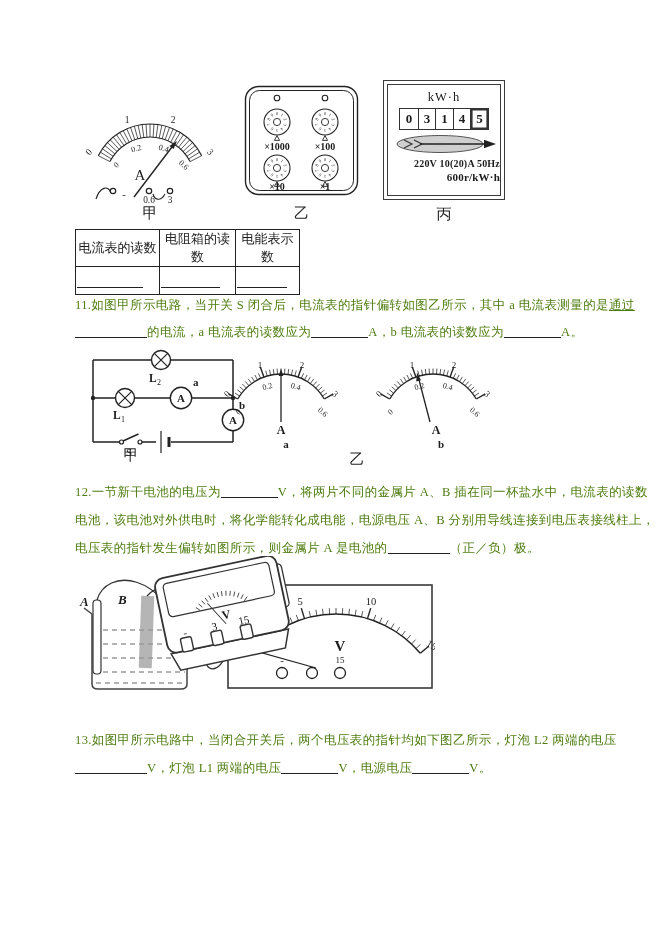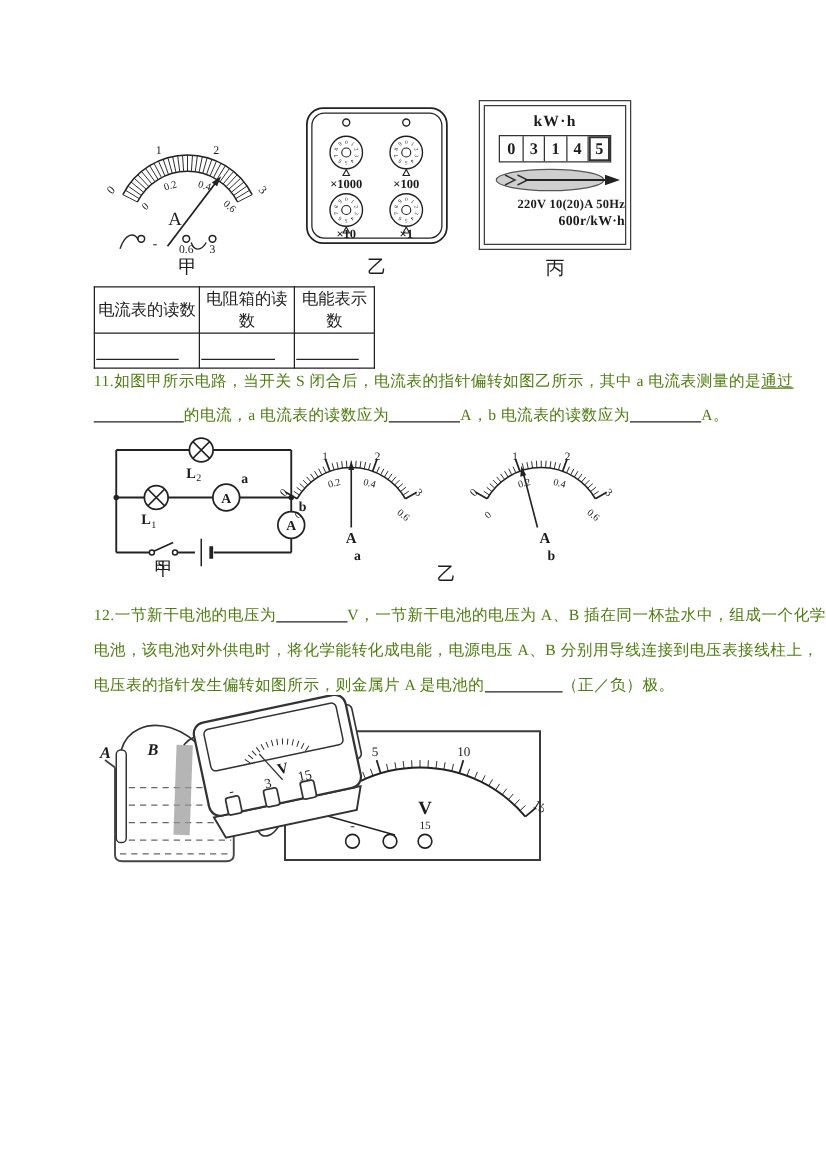--- a/index.html
+++ b/index.html
@@ -21,21 +21,21 @@
   
   .tbl{border-collapse:collapse;font-size:13px;letter-spacing:0}
   .tbl td{border:1.2px solid #222;text-align:center;vertical-align:middle;padding:0 1px}
   .tbl tr.hrow td{height:28px}
   .tbl tr.brow td{height:28px;text-align:left;vertical-align:bottom;padding:0 0 2px 1px}
   .tline{display:inline-block;width:80%;height:3px;border-bottom:1.1px solid #222}
   .c1{width:84px}.c2{width:76px}.c3{width:64px}
   
   .bing{width:122px;height:120px;border:1.5px solid #3c3c3c;padding:3px;background:#fff}
   .bing-in{border:1px solid #3c3c3c;height:100%;padding-top:3px}
-  .bing-unit{text-align:center;font-size:12.5px;font-weight:700;letter-spacing:1px;margin-top:2px}
+  .bing-unit{text-align:center;font-size:12.5px;font-weight:400;letter-spacing:1px;margin-top:2px}
   .bing-digits{display:flex;justify-content:center;width:max-content;margin:3px auto 0;border:1.2px solid #333}
   .bing-digits span{width:17.5px;height:20px;display:flex;align-items:center;justify-content:center;
                     border-left:1px solid #333;font-size:13px;font-weight:700;
                     font-family:"Liberation Serif","DejaVu Serif",serif}
   .bing-digits span:first-child{border-left:none}
   .bing-digits span.dec{box-shadow:inset 0 0 0 1.6px #333}
   .bing-spec{text-align:right;font-size:10px;font-weight:700;margin-top:2px;letter-spacing:.2px}
   .bing-disc{margin:2px auto 0}
 </style>
 </head>
@@ -357,21 +357,21 @@
     <text x="79" y="33" font-size="8" text-anchor="middle" transform="rotate(15 79 33)">0.4</text>
     <text x="105" y="58" font-size="8" text-anchor="middle" transform="rotate(40 105 58)">0.6</text>
     <line x1="62" y1="66" x2="50" y2="20" stroke="#222" stroke-width="1.3"></line>
     <polygon points="49,16.5 53,24.2 48.2,25.4" fill="#222"></polygon>
     <text x="68" y="78" font-size="12" font-weight="600" text-anchor="middle">A</text>
     <text x="73" y="92" font-size="11" font-weight="700" text-anchor="middle">b</text>
   </svg>
   <div class="abs caption" style="left:342px;top:450px;width:30px">乙</div>
 
   <div class="para lh28 abs" style="left:75px;top:478px">
-    <div class="line"><span>12.一节新干电池的电压为</span><span class="blank"></span><span>V，一节新干电池的电压为 A、B 插在同一杯盐水中，组成一个化学</span></div>
+    <div class="line"><span>12.一节新干电池的电压为</span><span class="blank"></span><span>V，将两片不同的金属片 A、B 插在同一杯盐水中，电流表的读数</span></div>
     <div class="line"><span>电池，该电池对外供电时，将化学能转化成电能，电源电压 A、B 分别用导线连接到电压表接线柱上，</span></div>
     <div class="line"><span>电压表的指针发生偏转如图所示，则金属片 A 是电池的</span><span class="blank w62"></span><span>（正／负）极。</span></div>
   </div>
 
   <svg class="abs" style="left:78px;top:556px" width="357" height="145" viewBox="0 0 357 145">
 
     <g>
       <rect x="150" y="29" width="204" height="103" fill="#fff" stroke="#3a3a3a" stroke-width="1.6"></rect>
       <path d="M173.7,97.3 A110,110 0 0 1 342.3,97.3" fill="none" stroke="#222" stroke-width="1.5"></path>
       <g>
@@ -468,14 +468,18 @@
       <text x="64" y="53" font-size="12" font-weight="600" text-anchor="middle">V</text>
       <text x="20" y="62" font-size="11" text-anchor="middle">-</text>
       <text x="50" y="62" font-size="11" text-anchor="middle">3</text>
       <text x="80" y="62" font-size="11" text-anchor="middle">15</text>
       <rect x="14" y="63" width="11" height="14" rx="2" fill="#fff" stroke="#333" stroke-width="1.4"></rect>
       <rect x="45" y="63" width="11" height="14" rx="2" fill="#fff" stroke="#333" stroke-width="1.4"></rect>
       <rect x="75" y="63" width="11" height="14" rx="2" fill="#fff" stroke="#333" stroke-width="1.4"></rect>
     </g>
   </svg>
 
+  <div class="para lh28 abs" style="left:75px;top:726px">
+    <div class="line"><span>13.如图甲所示电路中，当闭合开关后，两个电压表的指针均如下图乙所示，灯泡 L2 两端的电压</span></div>
+    <div class="line"><span class="blank w72"></span><span>V，灯泡 L1 两端的电压</span><span class="blank"></span><span>V，电源电压</span><span class="blank"></span><span>V。</span></div>
+  </div>
 
 </div>
 
 </body></html>

